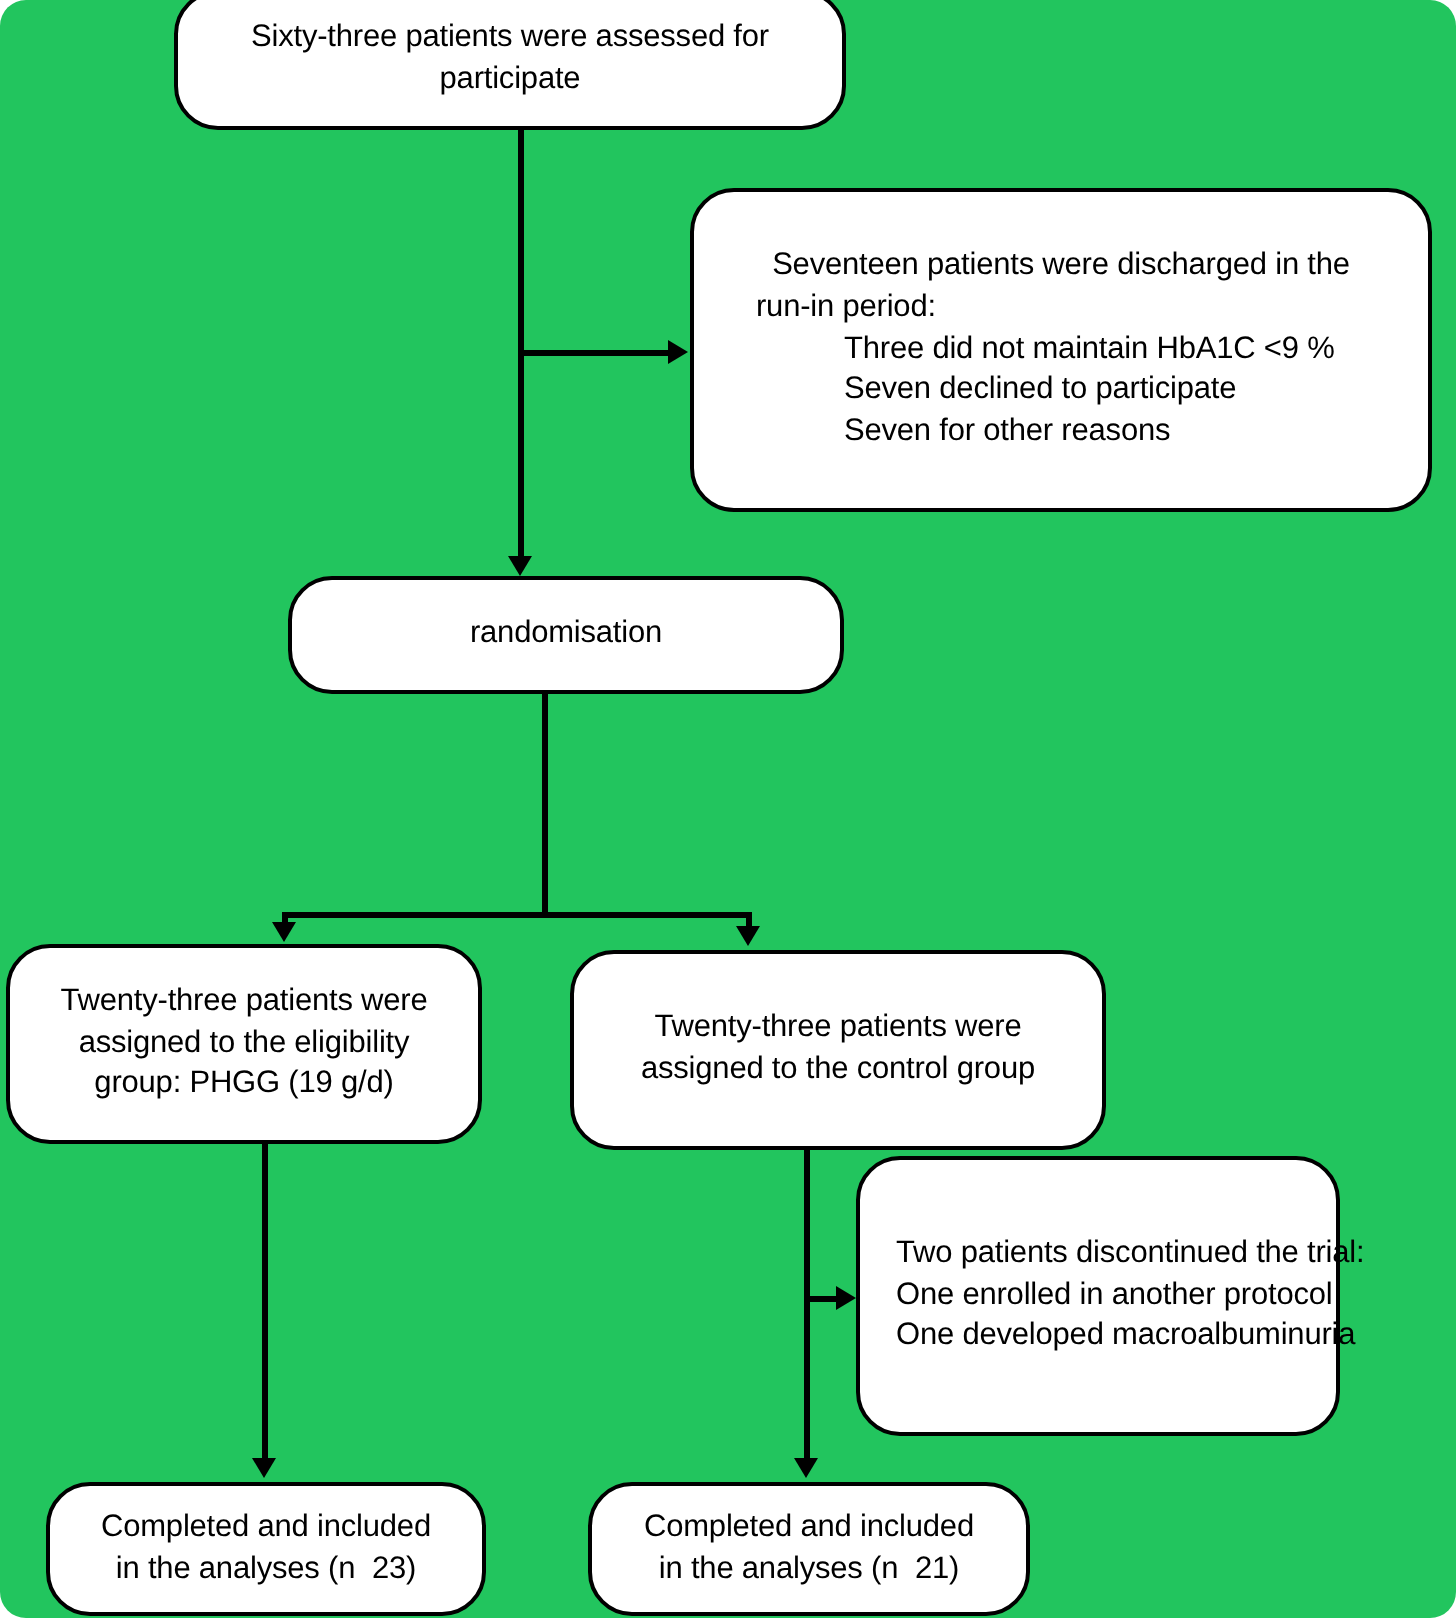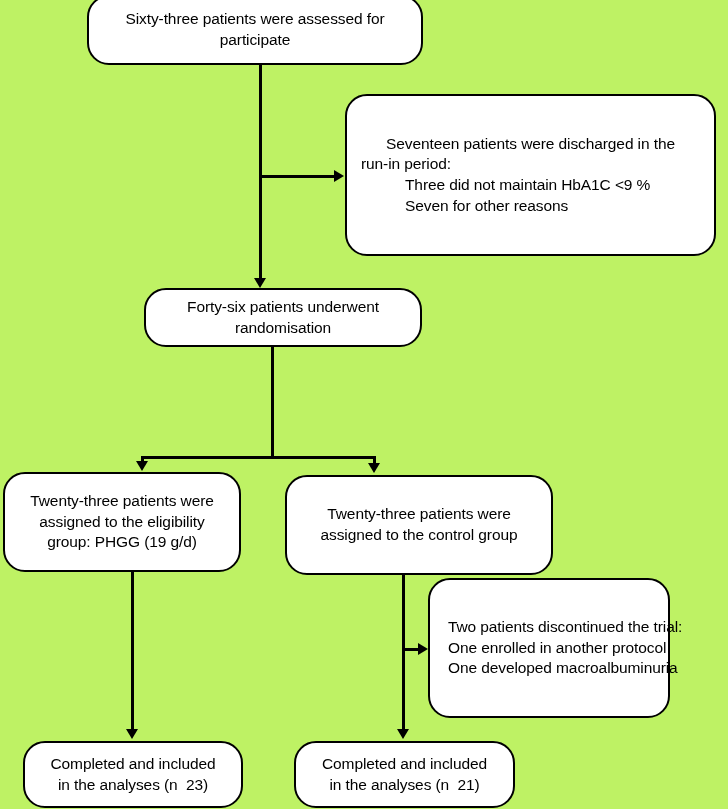--- a/index.html
+++ b/index.html
@@ -5,24 +5,25 @@
 <style>
   html, body {
     margin: 0;
     padding: 0;
     background: #ffffff;
   }
   #canvas {
     position: relative;
     width: 728px;
     height: 809px;
-    background: #bef264;
+    background: #22c55e;
     font-family: "Liberation Sans", sans-serif;
     color: #000000;
     overflow: hidden;
+    border-radius: 13px;
   }
   .node {
     position: absolute;
     box-sizing: border-box;
     border: 2.5px solid #000000;
     border-radius: 22px;
     background: #ffffff;
     display: flex;
     flex-direction: column;
     justify-content: center;
@@ -92,33 +93,33 @@
   <div class="arrow-right" style="left:418px; top:642.5px;"></div>
 
   <div class="node center" style="left:87px; top:-5px; width:336px; height:70px;">
     <div class="pad-c">
       <div class="line">Sixty-three patients were assessed for</div>
       <div class="line">participate</div>
     </div>
   </div>
 
   <div class="node leftal" style="left:345px; top:94px; width:371px; height:162px;">
-    <div style="padding:0 14px;">
+    <div style="padding:0 31px;">
       <div class="line" style="text-align:center;">Seventeen patients were discharged in the</div>
       <div class="line" style="">run-in period:</div>
       <div class="gap-block" style="padding-left:44px;">
         <div class="line">Three did not maintain HbA1C &lt;9 %</div>
+        <div class="line">Seven declined to participate</div>
         <div class="line">Seven for other reasons</div>
       </div>
     </div>
   </div>
 
   <div class="node center" style="left:144px; top:288px; width:278px; height:59px;">
     <div class="pad-c">
-      <div class="line">Forty-six patients underwent</div>
       <div class="line">randomisation</div>
     </div>
   </div>
 
   <div class="node center" style="left:3px; top:472px; width:238px; height:100px;">
     <div class="pad-c">
       <div class="line">Twenty-three patients were</div>
       <div class="line">assigned to the eligibility</div>
       <div class="line"><span>group: PHGG (19 </span><span class="ital">g/d</span><span>)</span></div>
     </div>

